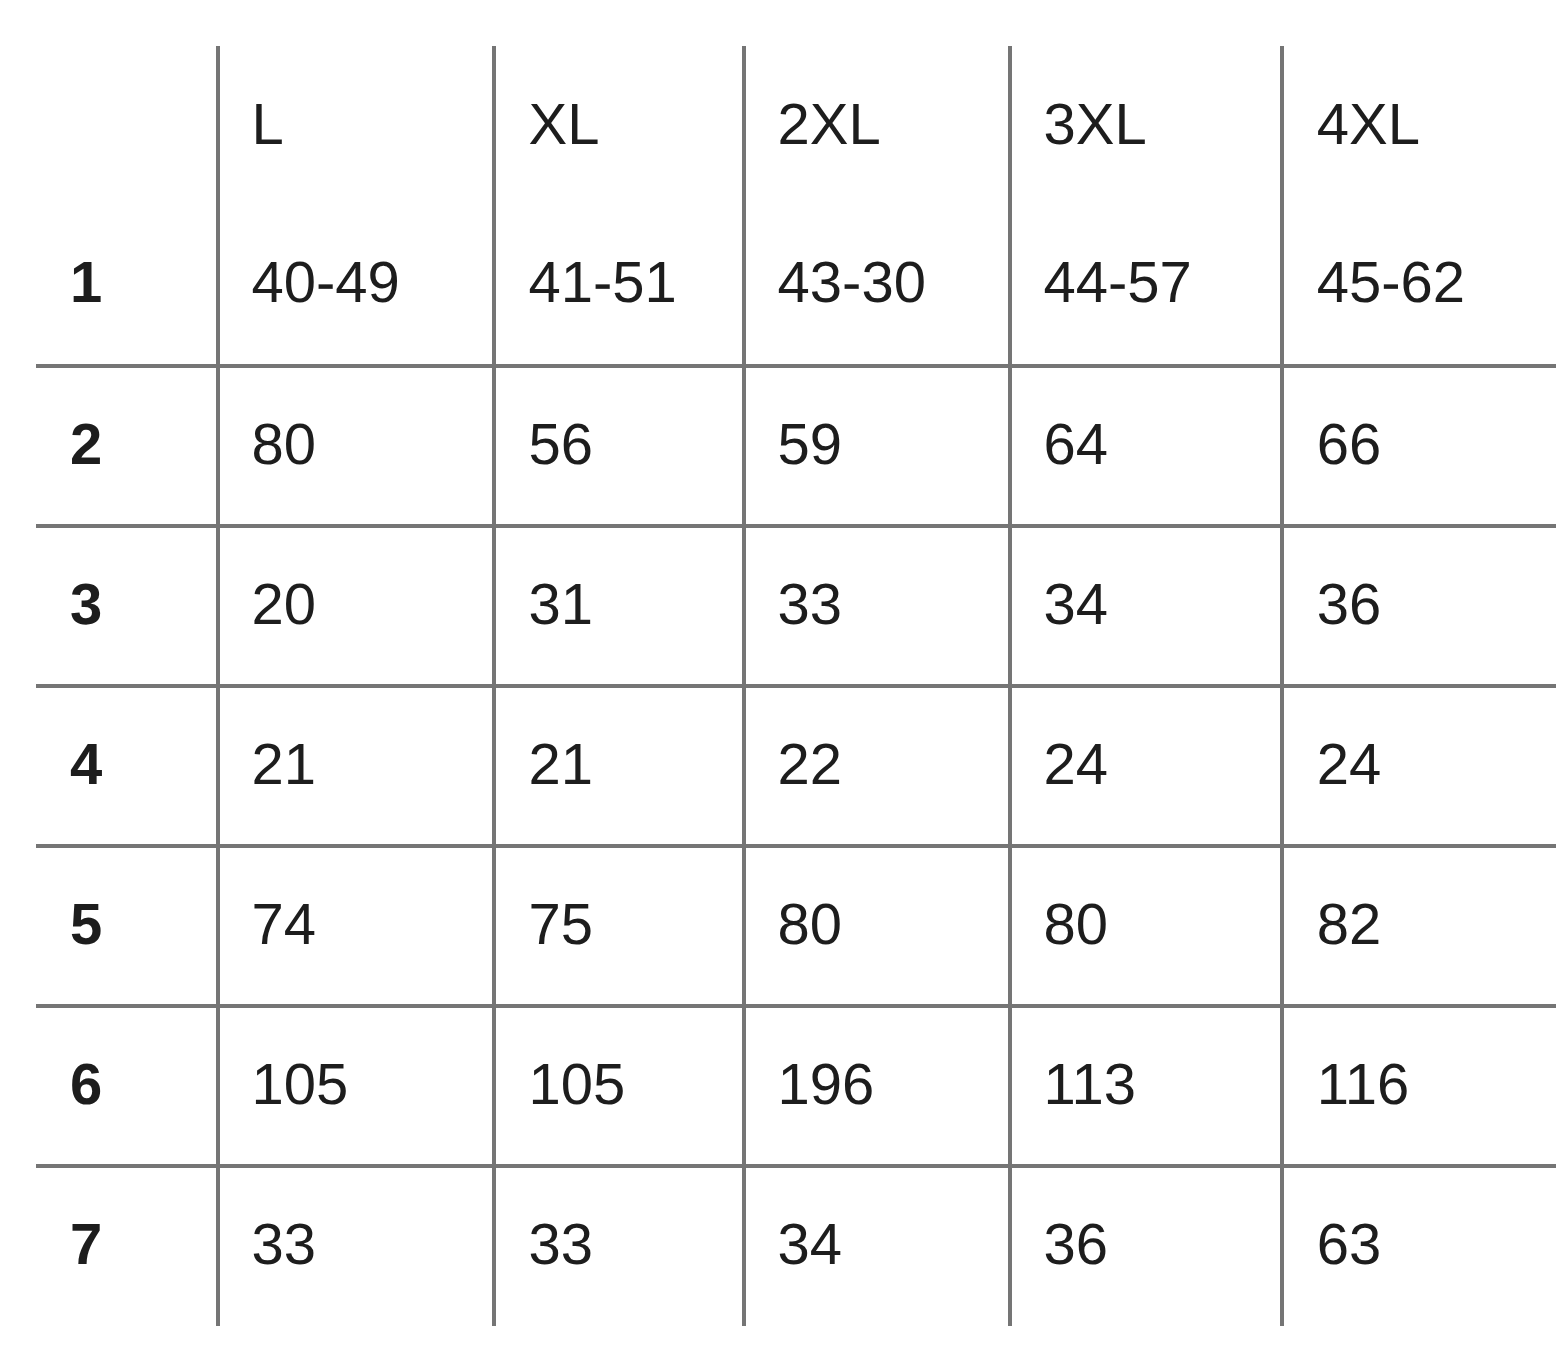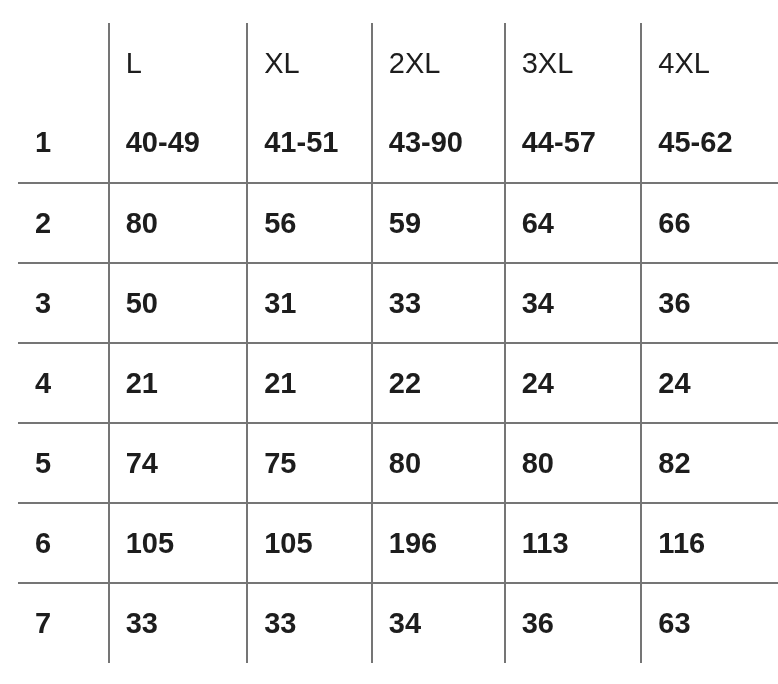--- a/index.html
+++ b/index.html
@@ -20,21 +20,21 @@
   }
   .size-table th, .size-table td {
     border: 2px solid #757575;
     box-sizing: border-box;
     height: 80px;
     font-size: 29px;
     color: #1d1d1d;
     text-align: left;
     vertical-align: middle;
     padding: 0 0 0 16px;
-    font-weight: 700;
+    font-weight: 400;
     white-space: nowrap;
   }
   
   .size-table tr:first-child > * { border-top: none; }
   .size-table tr:last-child  > * { border-bottom: none; }
   .size-table tr > *:first-child { border-left: none; }
   .size-table tr > *:last-child  { border-right: none; }
 
   .size-table thead th { font-weight: 400; }
   .size-table tbody th { font-weight: 700; padding-left: 17px; }
@@ -60,35 +60,35 @@
           <th>2XL</th>
           <th>3XL</th>
           <th>4XL</th>
         </tr>
     </thead>
     <tbody>
         <tr>
           <th>1</th>
           <td>40-49</td>
           <td>41-51</td>
-          <td>43-90</td>
+          <td>43-30</td>
           <td>44-57</td>
           <td>45-62</td>
         </tr>
         <tr>
           <th>2</th>
           <td>80</td>
           <td>56</td>
           <td>59</td>
           <td>64</td>
           <td>66</td>
         </tr>
         <tr>
           <th>3</th>
-          <td>50</td>
+          <td>20</td>
           <td>31</td>
           <td>33</td>
           <td>34</td>
           <td>36</td>
         </tr>
         <tr>
           <th>4</th>
           <td>21</td>
           <td>21</td>
           <td>22</td>

